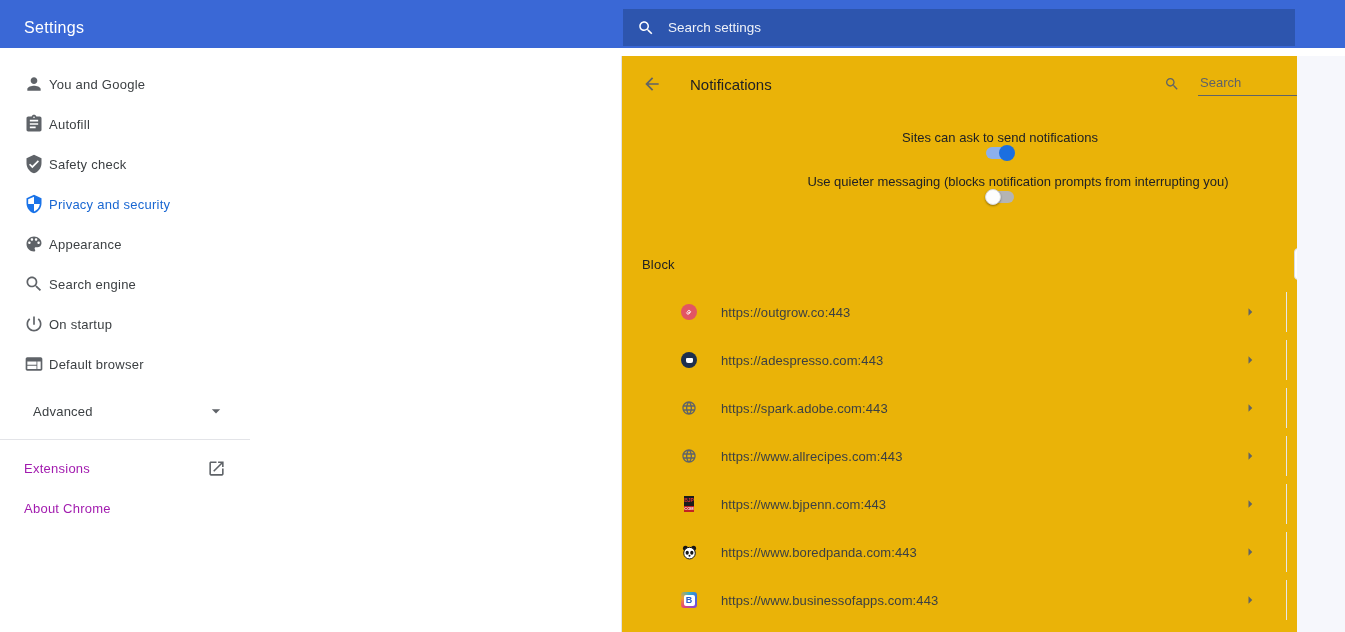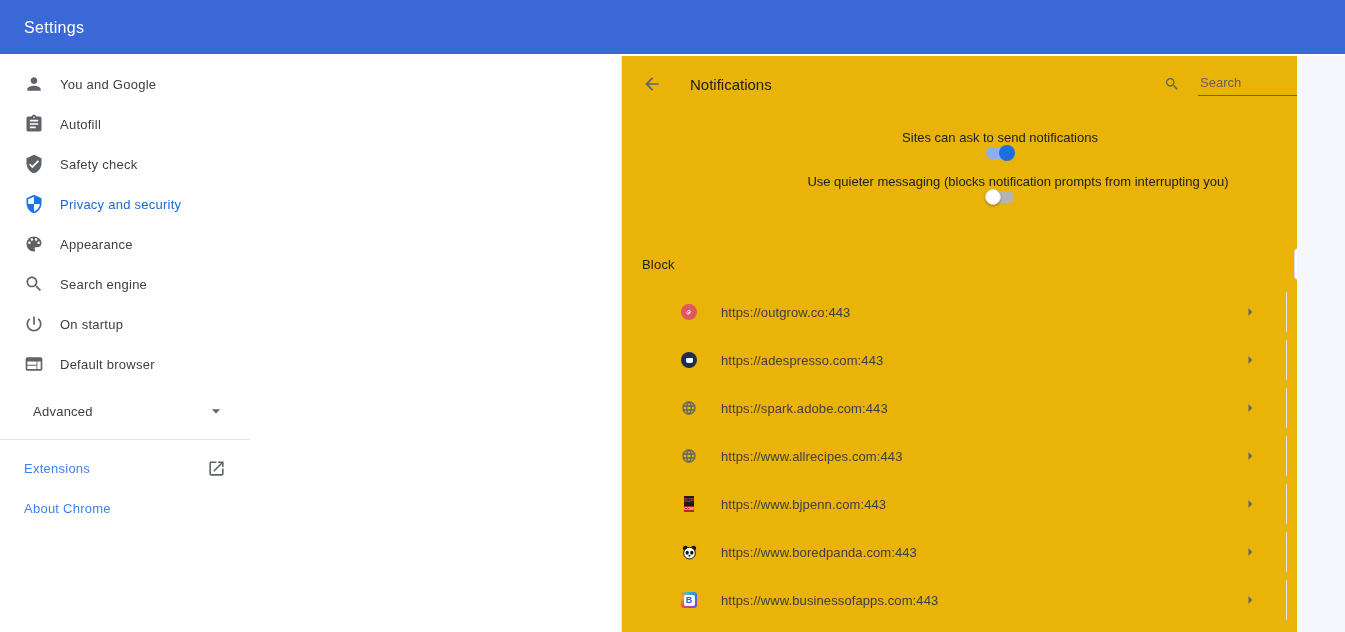--- a/index.html
+++ b/index.html
@@ -1,46 +1,46 @@
 <!DOCTYPE html>
 <html><head>
 <meta charset="utf-8">
 <style>
   * { margin:0; padding:0; box-sizing:border-box; }
   html,body { width:1345px; height:632px; overflow:hidden; background:#fff;
     font-family:"Liberation Sans","DejaVu Sans",sans-serif; }
 
   
-  .topbar { position:absolute; left:0; top:0; width:1345px; height:54px;
+  .topbar { position:absolute; left:0; top:0; width:1345px; height:48px;
     background:#3a68d6; z-index:5; }
   .topbar-title { position:absolute; left:24px; top:0; line-height:56px;
     color:#fff; font-size:16px; font-weight:500; letter-spacing:.3px; }
   .topbar-search { position:absolute; left:623px; top:9px; width:672px; height:37px;
     background:#2d55ae; display:flex; align-items:center; padding-left:14px; gap:13px;
     cursor:text; }
   .topbar-search .ph { color:rgba(255,255,255,.92); font-size:13.5px; }
 
   
   .sidebar { position:absolute; left:0; top:56px; width:250px; bottom:0; background:#fff; padding-top:8px; }
   .nav-item { height:40px; display:flex; align-items:center; cursor:pointer; }
   .nav-item .nicon { width:20px; height:20px; margin-left:24px; flex:0 0 20px; display:flex; }
   .nav-item .nicon svg { width:20px; height:20px; fill:#5f6368; }
-  .nav-item .nlabel { margin-left:16px; font-size:13px; font-weight:500;
+  .nav-item .nlabel { margin-left:5px; font-size:13px; font-weight:500;
     color:#3c4043; letter-spacing:.25px; }
   .nav-item.selected .nlabel { color:#1967d2; }
   .nav-item.selected .nicon svg { fill:#1a73e8; }
 
   .advanced-row { height:40px; margin-top:7px; display:flex; align-items:center;
     justify-content:space-between; padding:0 24px; cursor:pointer;margin-left:9px; }
   .advanced-row .nlabel { font-size:13px; font-weight:500; color:#3c4043; letter-spacing:.25px; }
   .advanced-row svg { width:20px; height:20px; fill:#5f6368; }
   .side-divider { border-top:1px solid #e3e4e8; margin-top:8px; width:250px; }
   .link-row { height:40px; margin-top:8px; display:flex; align-items:center;
     justify-content:space-between; padding:0 24px; cursor:pointer; }
-  .link-row .nlabel { font-size:13px; font-weight:500; color:#3b82f6; letter-spacing:.25px; }
+  .link-row .nlabel { font-size:13px; font-weight:500; color:#a21caf; letter-spacing:.25px; }
   .link-row svg { width:19px; height:19px; fill:#5f6368; }
   .link-row.about { margin-top:0; }
 
   
   .main-col { position:absolute; left:621px; top:56px; width:756px; bottom:0;
     background:#eab308; border-left:1px solid #e1e3e8; border-right:1px solid #e1e3e8; }
   .right-gutter { position:absolute; left:1297px; right:0; top:56px; bottom:0; background:#f6f7fc; }
 
   .content-header { height:56px; display:flex; align-items:center; padding:0 20px; }
   .back-btn { width:32px; height:32px; border:none; background:transparent; cursor:pointer;
@@ -99,20 +99,28 @@
   .fav-boa { width:15px; height:15px; border-radius:3px; display:flex; align-items:center; justify-content:center;
     background:conic-gradient(#35b3c8,#3f6ae0,#8a4bd0,#e0447a,#f0a030,#35b3c8); }
   .fav-boa .boa-inner { width:11px; height:11px; background:#fff; border-radius:2px; color:#2a5cc8;
     font-size:9px; font-weight:bold; line-height:11px; text-align:center; }
 </style>
 </head>
 <body>
 
 <div class="topbar">
   <div class="topbar-title">Settings</div>
+  <div class="topbar-search">
+    <span style="display:flex">
+      <svg width="18" height="18" viewBox="0 0 24 24" fill="#fff">
+          <path d="M15.5 14h-.79l-.28-.27C15.41 12.59 16 11.11 16 9.5 16 5.91 13.09 3 9.5 3S3 5.91 3 9.5 5.91 16 9.5 16c1.61 0 3.09-.59 4.23-1.57l.27.28v.79l5 4.99L20.49 19l-4.99-5zm-6 0C7.01 14 5 11.99 5 9.5S7.01 5 9.5 5 14 7.01 14 9.5 11.99 14 9.5 14z"></path>
+        </svg>
+    </span>
+    <span class="ph">Search settings</span>
+  </div>
 </div>
 
 <nav class="sidebar">
   <div class="nav-item">
     <span class="nicon">
       <svg viewBox="0 0 24 24">
           <path d="M12 12c2.21 0 4-1.79 4-4s-1.79-4-4-4-4 1.79-4 4 1.79 4 4 4zm0 2c-2.67 0-8 1.34-8 4v2h16v-2c0-2.66-5.33-4-8-4z"></path>
         </svg>
     </span>
     <span class="nlabel">You and Google</span>

